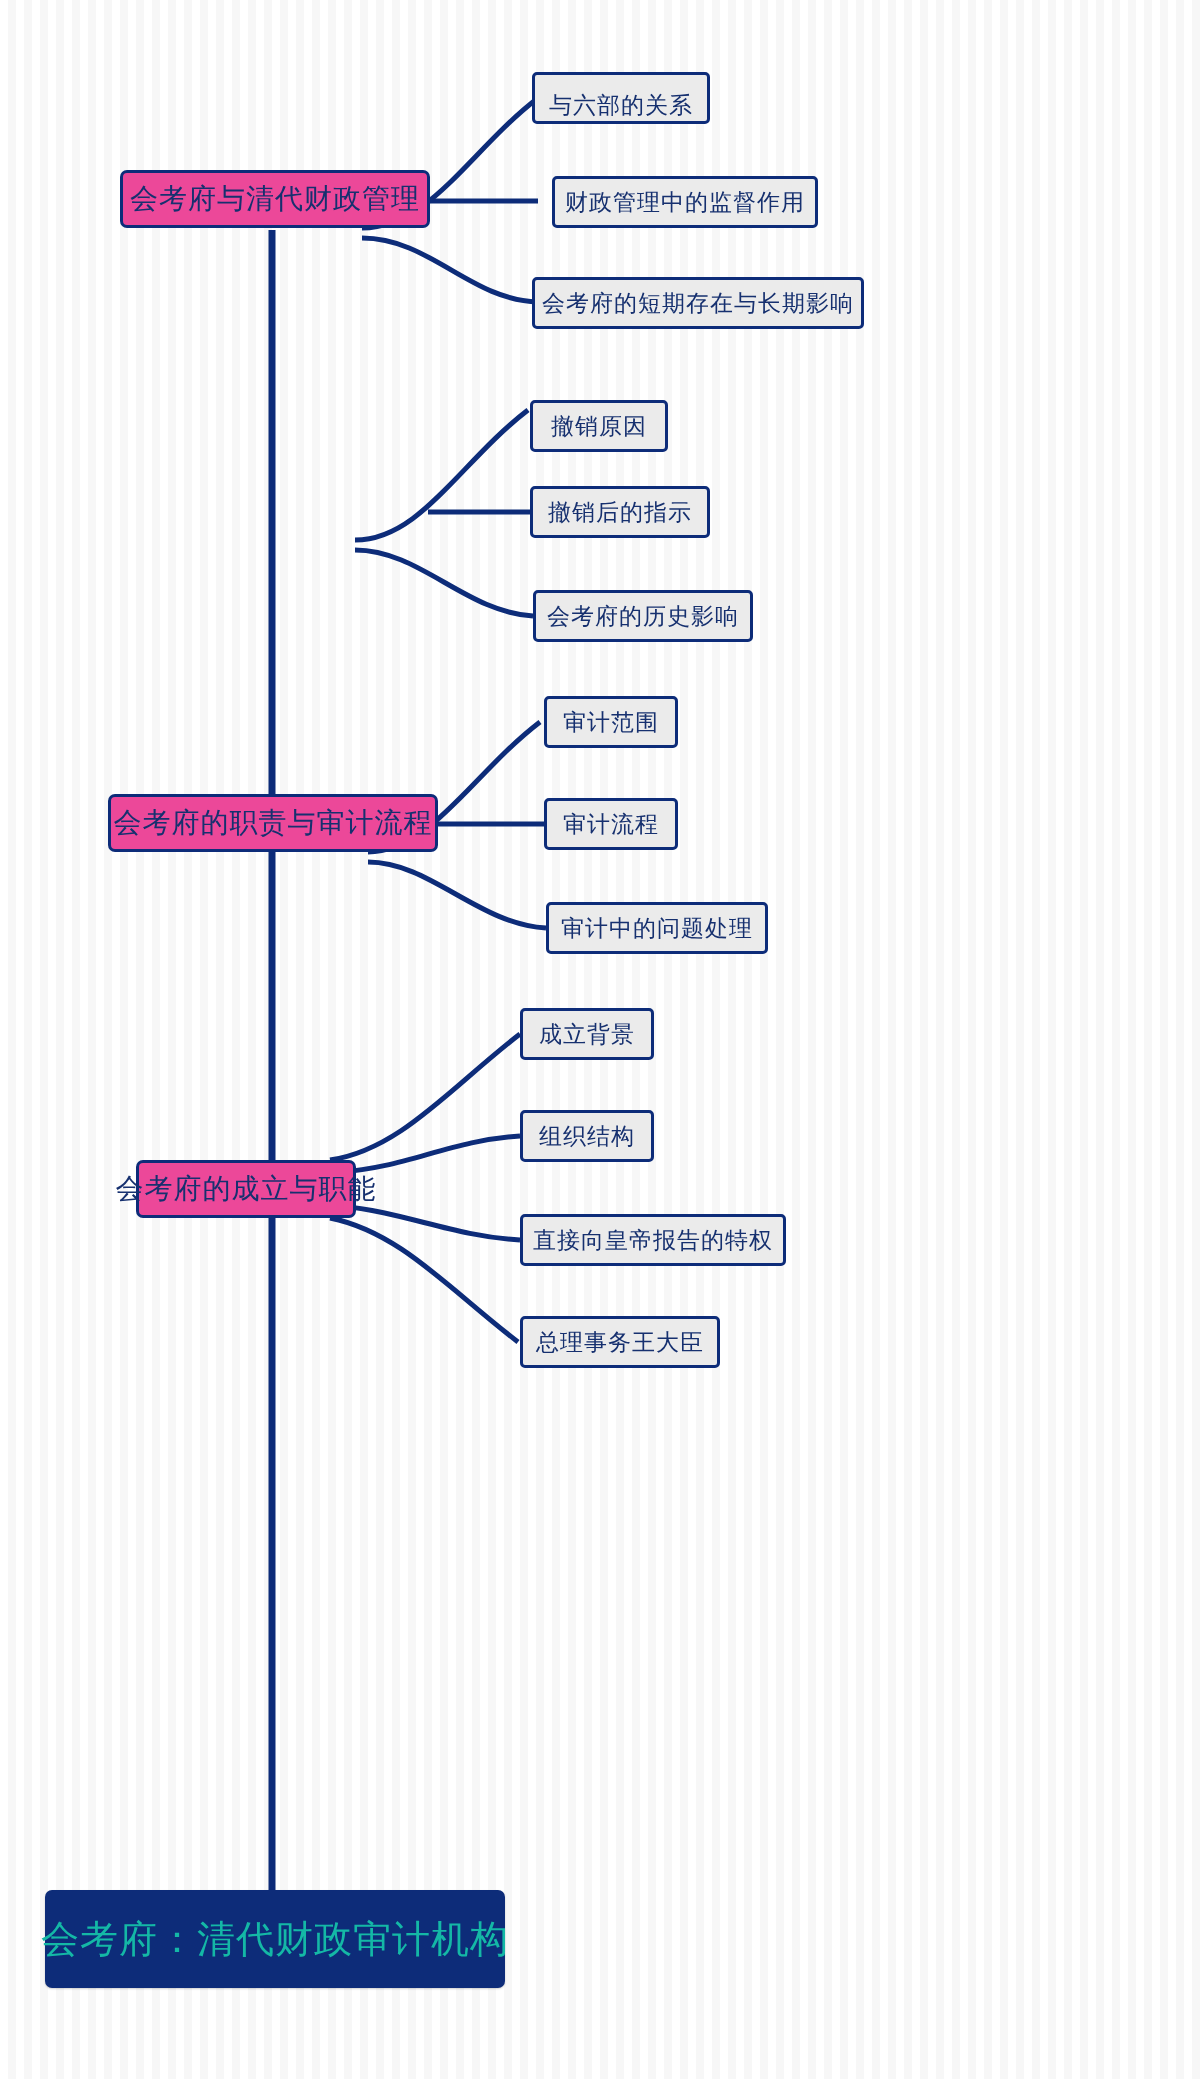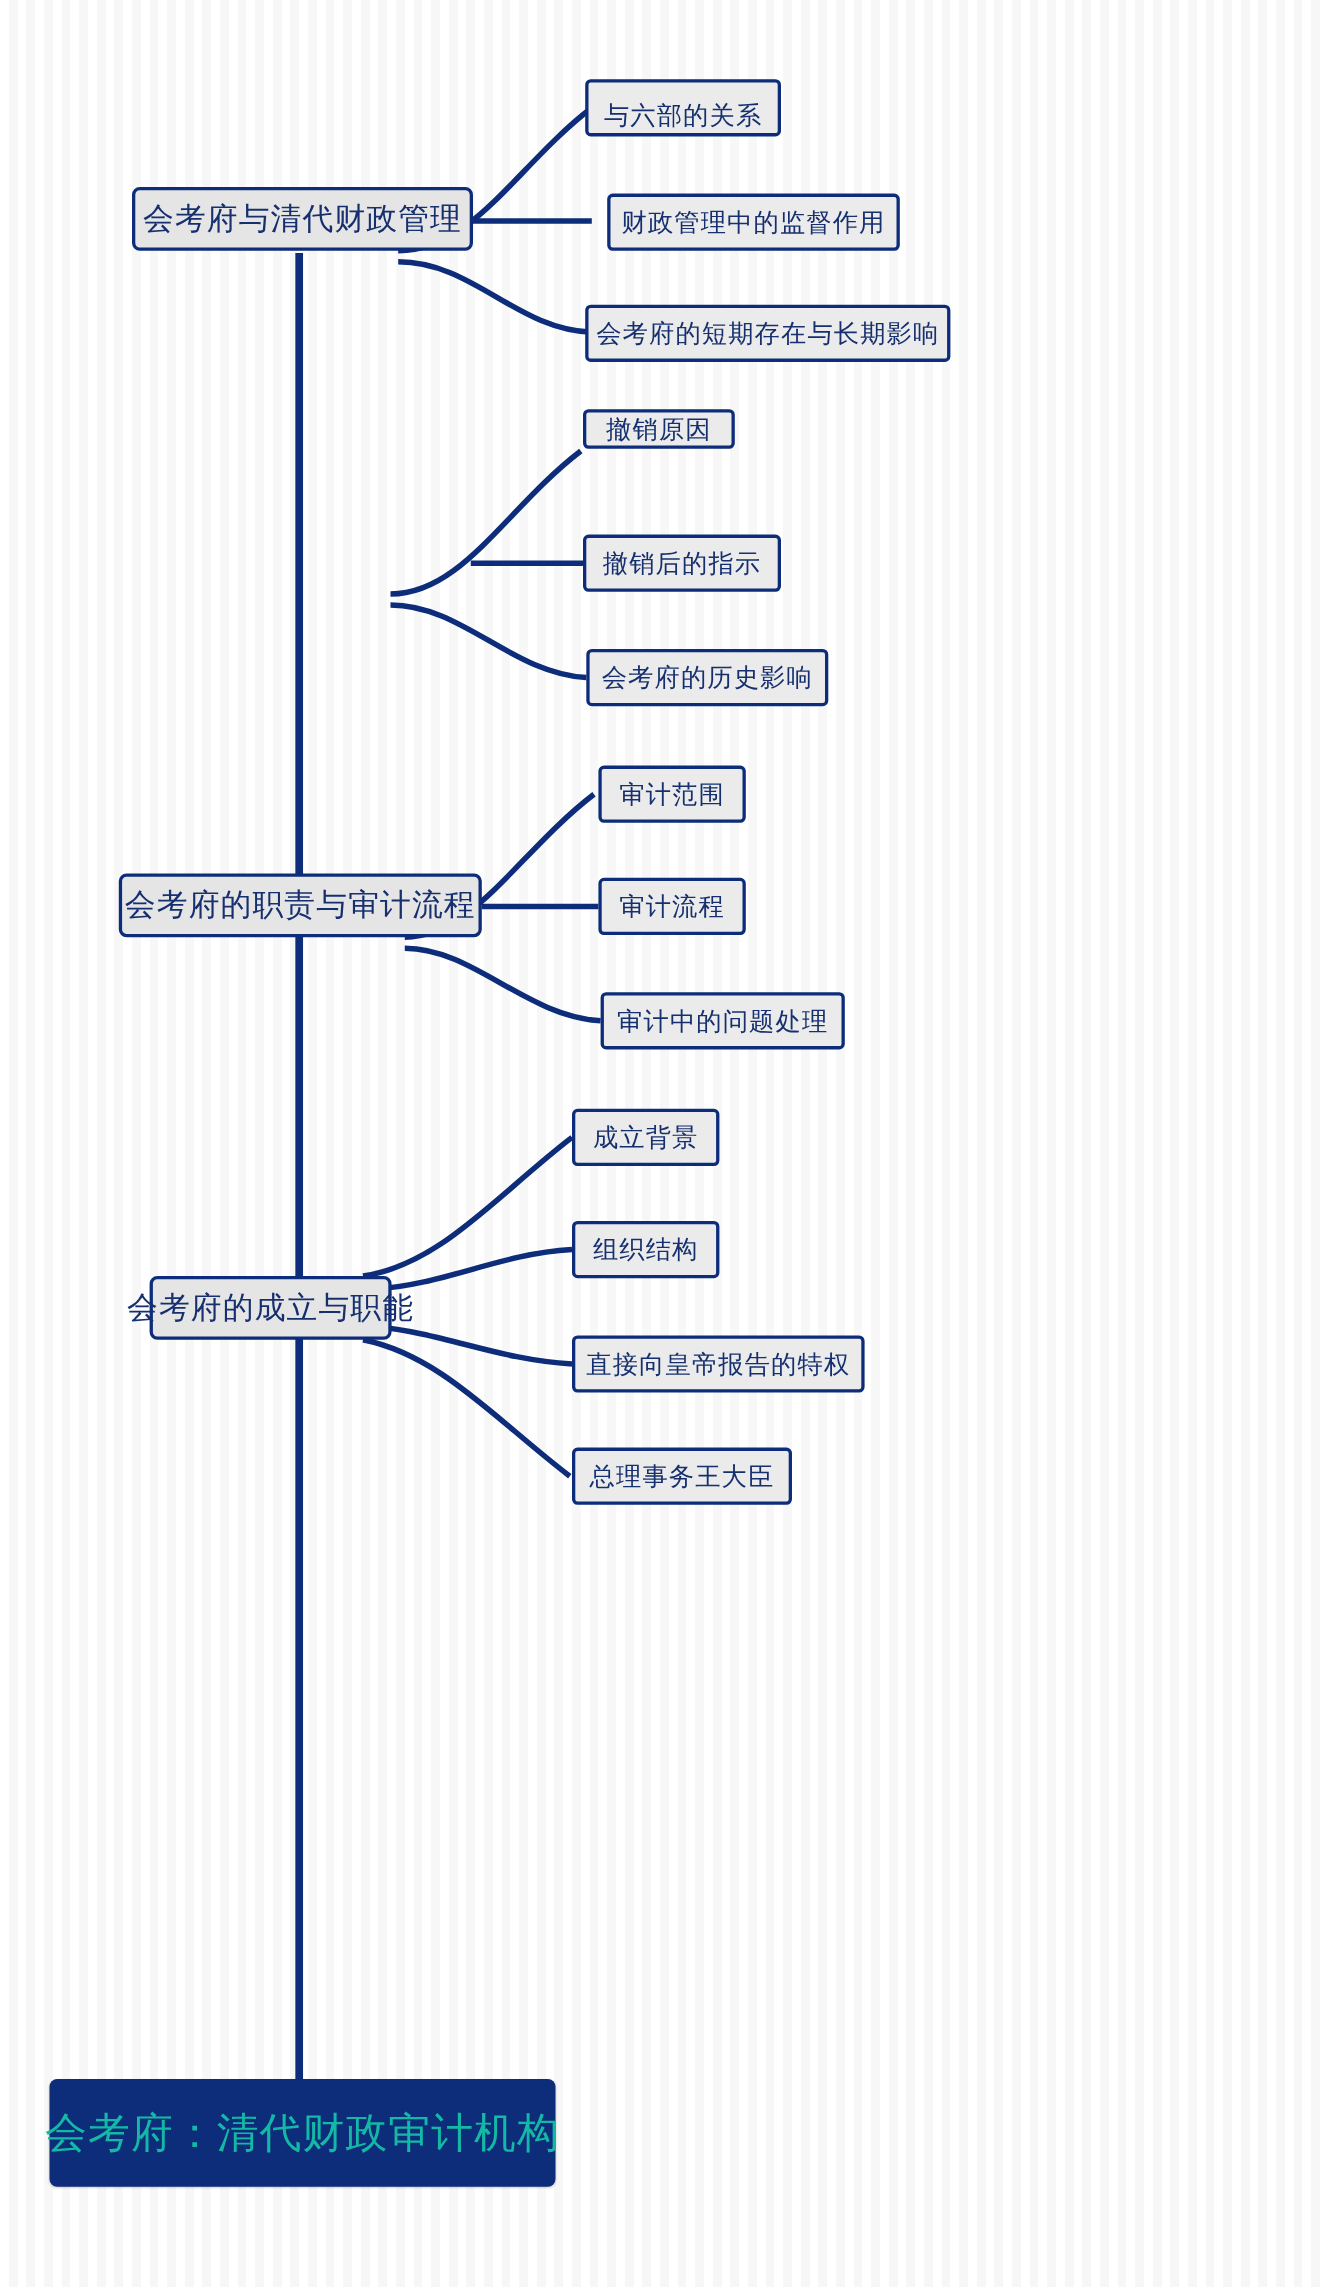--- a/index.html
+++ b/index.html
@@ -24,21 +24,21 @@
   .root{
     background:#0d2c79;
     color:#14b8a6;
     border-radius:7px;
     font-size:38px;
     font-weight:500;
     padding:0 26px;
     box-shadow:0 1px 2px rgba(0,0,0,.18);
   }
   .branch{
-    background:#e5e5e5;
+    background:#ec4899;
     color:#16306f;
     border:3px solid #0d2c79;
     border-radius:7px;
     font-size:28px;
     padding:17px 20px;
   }
   .leaf{
     background:#ebebeb;
     color:#16306f;
     border:3px solid #0d2c79;
@@ -84,21 +84,21 @@
   <div class="node leaf" style="left:532px;top:72px;width:178px;height:52px;align-items:flex-end;">
     <span>与六部的关系</span>
   </div>
   <div class="node leaf" style="left:532px;top:176px;width:266px;height:52px;margin-left:20px;">
     <span>财政管理中的监督作用</span>
   </div>
   <div class="node leaf" style="left:532px;top:277px;width:332px;height:52px;">
     <span>会考府的短期存在与长期影响</span>
   </div>
 
-  <div class="node leaf" style="left:530px;top:372px;width:138px;height:36px;">
+  <div class="node leaf" style="left:530px;top:400px;width:138px;height:52px;">
     <span>撤销原因</span>
   </div>
   <div class="node leaf" style="left:530px;top:486px;width:180px;height:52px;">
     <span>撤销后的指示</span>
   </div>
   <div class="node leaf" style="left:533px;top:590px;width:220px;height:52px;">
     <span>会考府的历史影响</span>
   </div>
 
   <div class="node branch" style="left:108px;top:794px;width:330px;height:58px;">

